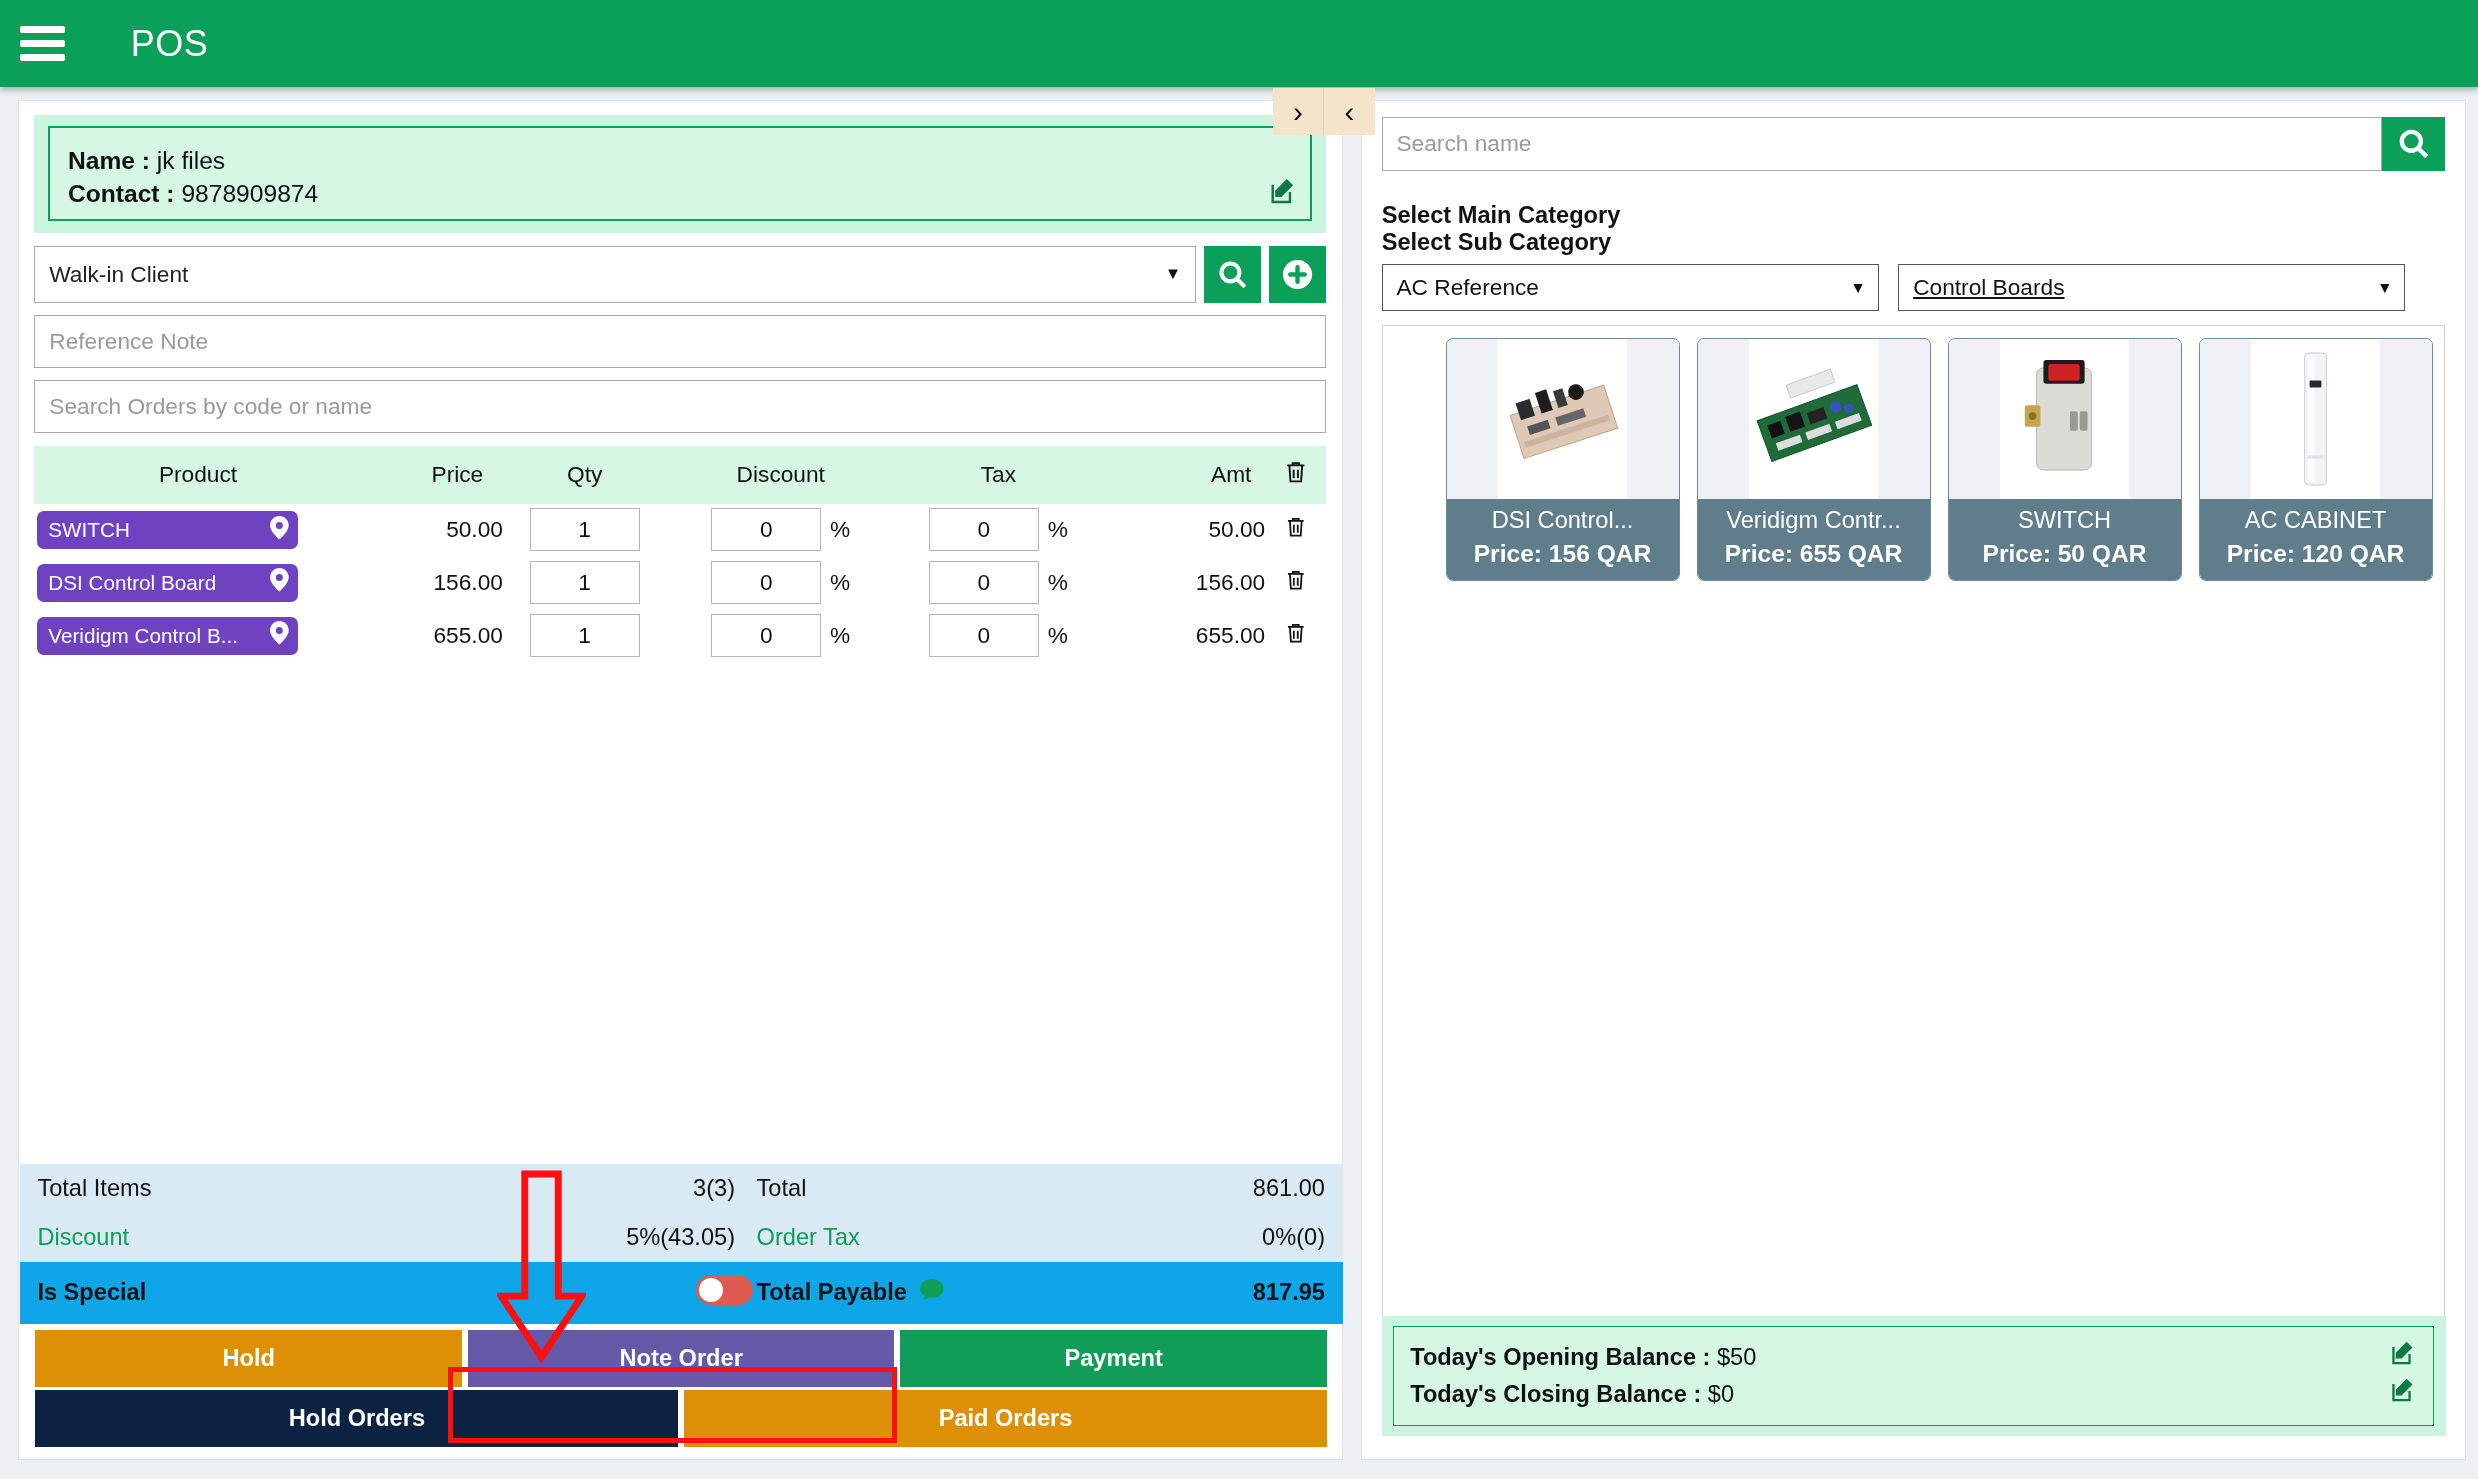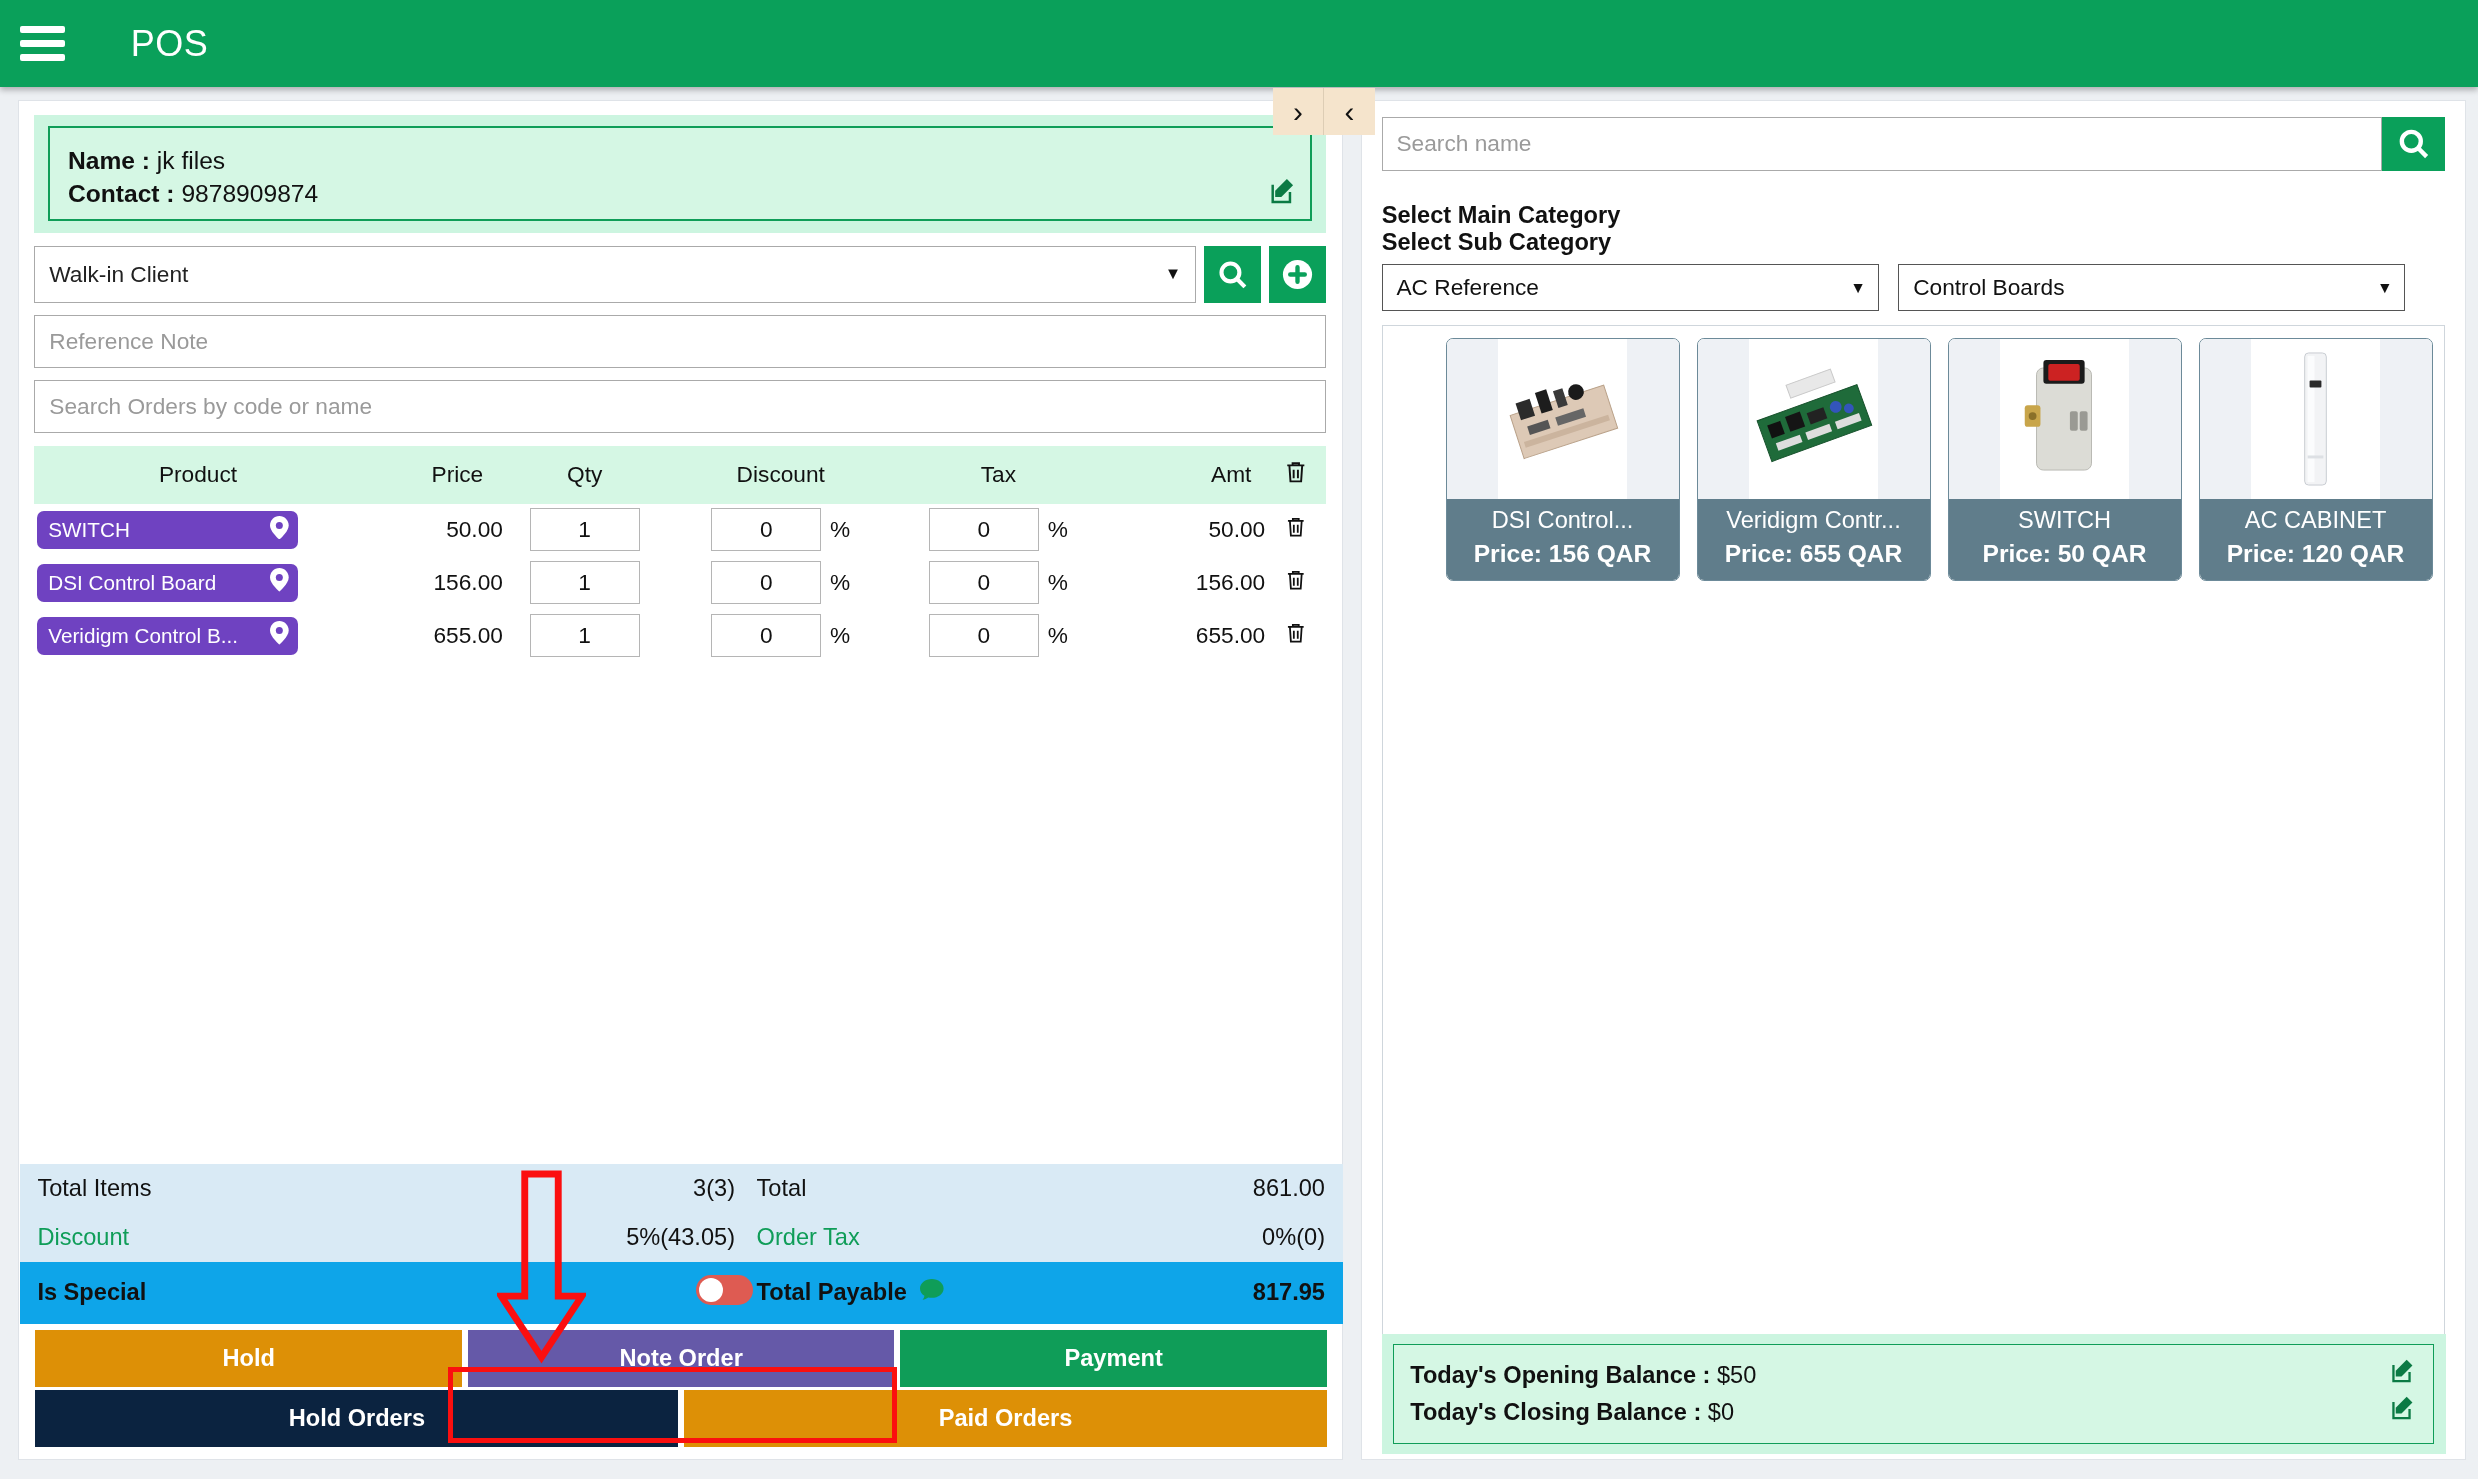--- a/index.html
+++ b/index.html
@@ -130,40 +130,40 @@
     display: flex; align-items: center; padding: 0 13.8px; font-size: 22.7px; color: #9a9a9a; }
   .search-go { width: 63px; height: 54px; background: #0aa05a; color: #fff;
     display: flex; align-items: center; justify-content: center; cursor: pointer; }
   .cat-labels { display: flex; margin-top: 31px; flex-direction: column; }
   .cat-labels > div { font-size: 23.6px; font-weight: bold; color: #111; }
   .cat-labels .l1 { width: 517px; }
   .cat-selects { display: flex; gap: 19.7px; margin-top: 8.9px; }
   .cat-sel { height: 47px; border: 1px solid #555; background: #fff; position: relative;
     display: flex; align-items: center; padding: 0 13.8px; font-size: 22.7px; color: #111; }
   .cat-sel.s1 { width: 497px; }
-  .cat-sel.s2 { width: 507px; }
+  .cat-sel.s2 { width: 507px; text-decoration: underline; }
   .cat-sel .caret { position: absolute; right: 11.8px; top: 50%; transform: translateY(-50%);
     font-size: 15.8px; }
 
   .prod-area { margin: 13.8px 19.7px 0 19.7px; border: 1px solid #cfd6dc;
     height: 1015px; padding: 11.8px; background: #fff; }
   .prod-grid { display: flex; gap: 17px; justify-content: flex-end; }
   .pcard { width: 234px; border: 1px solid #6c8a99; border-radius: 6.9px;
     overflow: hidden; cursor: pointer; background: #fff; }
   .pcard .thumb { height: 160px; background: #eef1f5; display: flex;
     align-items: center; justify-content: center; position: relative; }
   .pcard .thumb .strip { position: absolute; left: 22%; top: 0; width: 56%;
     height: 100%; background: #fff; }
   .pcard .thumb svg { position: relative; z-index: 2; }
   .pcard .meta { background: #607d8b; color: #fff; padding: 7.9px 3.9px 11.8px 3.9px;
     text-align: center; }
   .pcard .pname { font-size: 23.6px; white-space: nowrap; overflow: hidden; }
   .pcard .pprice { font-size: 24.6px; font-weight: bold; margin-top: 5.9px; }
 
-  .bal-wrap { position: absolute; left: 19.7px; bottom: 5px; width: 1064px;
+  .bal-wrap { position: absolute; left: 19.7px; bottom: 23px; width: 1064px;
     background: #ccf5e0; padding: 9.9px 11.8px; }
   .bal-box { border: 1px solid #0f9d58; background: #d5f7e4; padding: 11.8px 15.8px; }
   .bal-line { display: flex; align-items: center; justify-content: space-between;
     font-size: 23.6px; color: #111; line-height: 1.45; }
   .bal-line b { font-weight: bold; }
   .bal-edit { color: #0b7a44; font-size: 24.6px; cursor: pointer; }
 
   
   .anno { position: absolute; pointer-events: none; z-index: 50; }
   .anno-box { left: 448px; top: 1367px; width: 449px; height: 76px;

